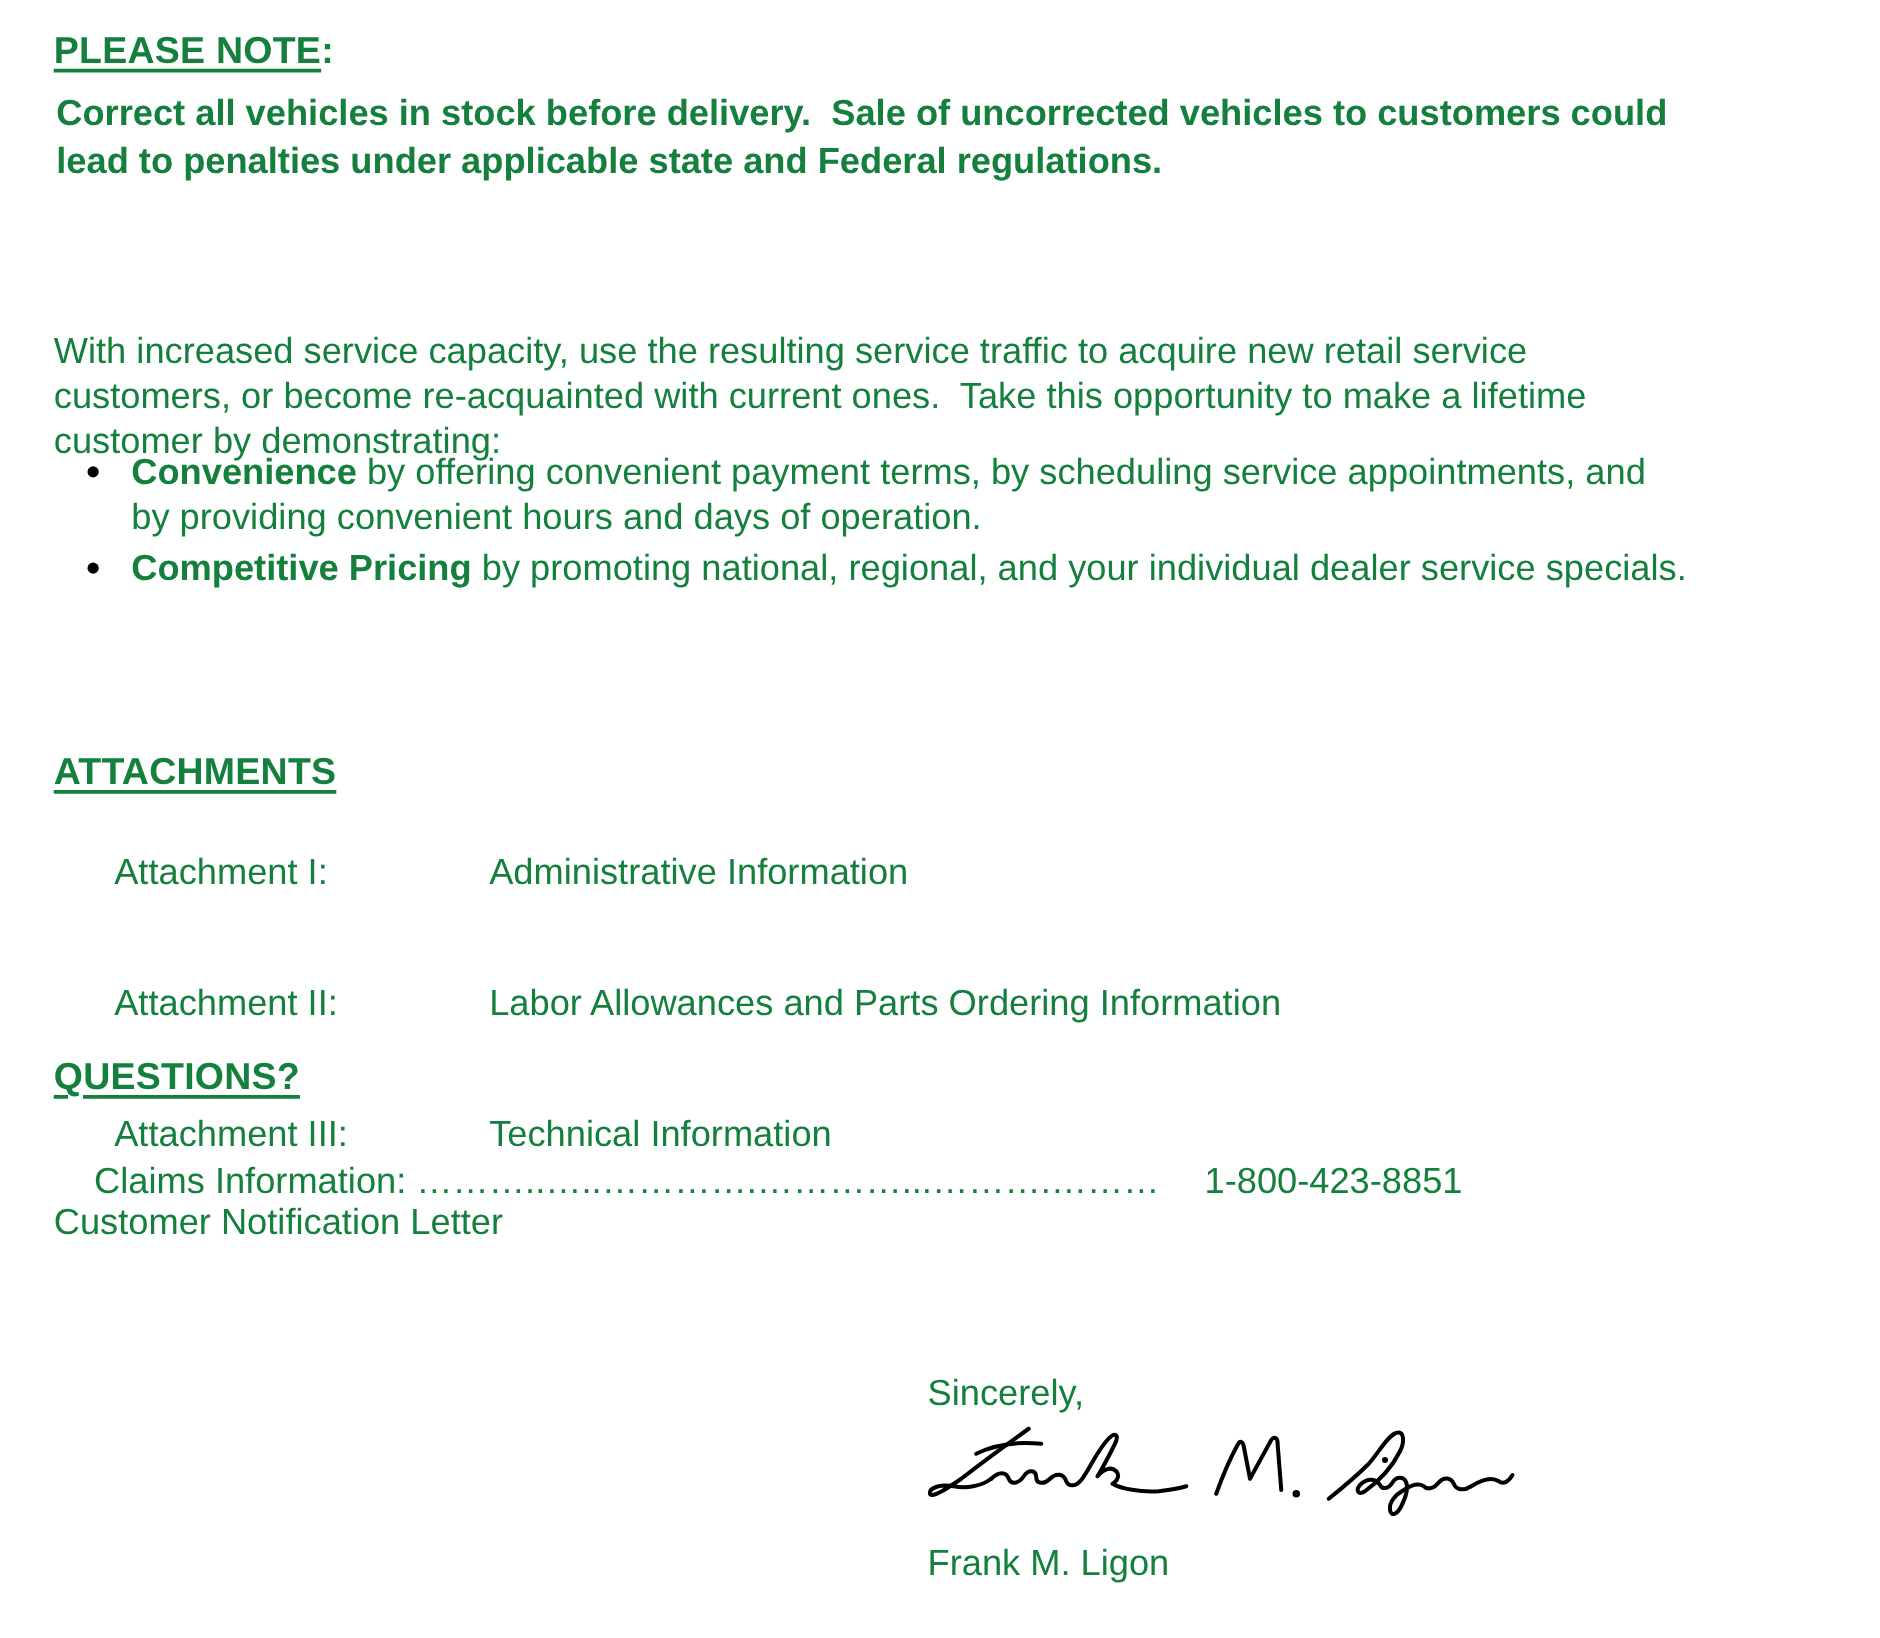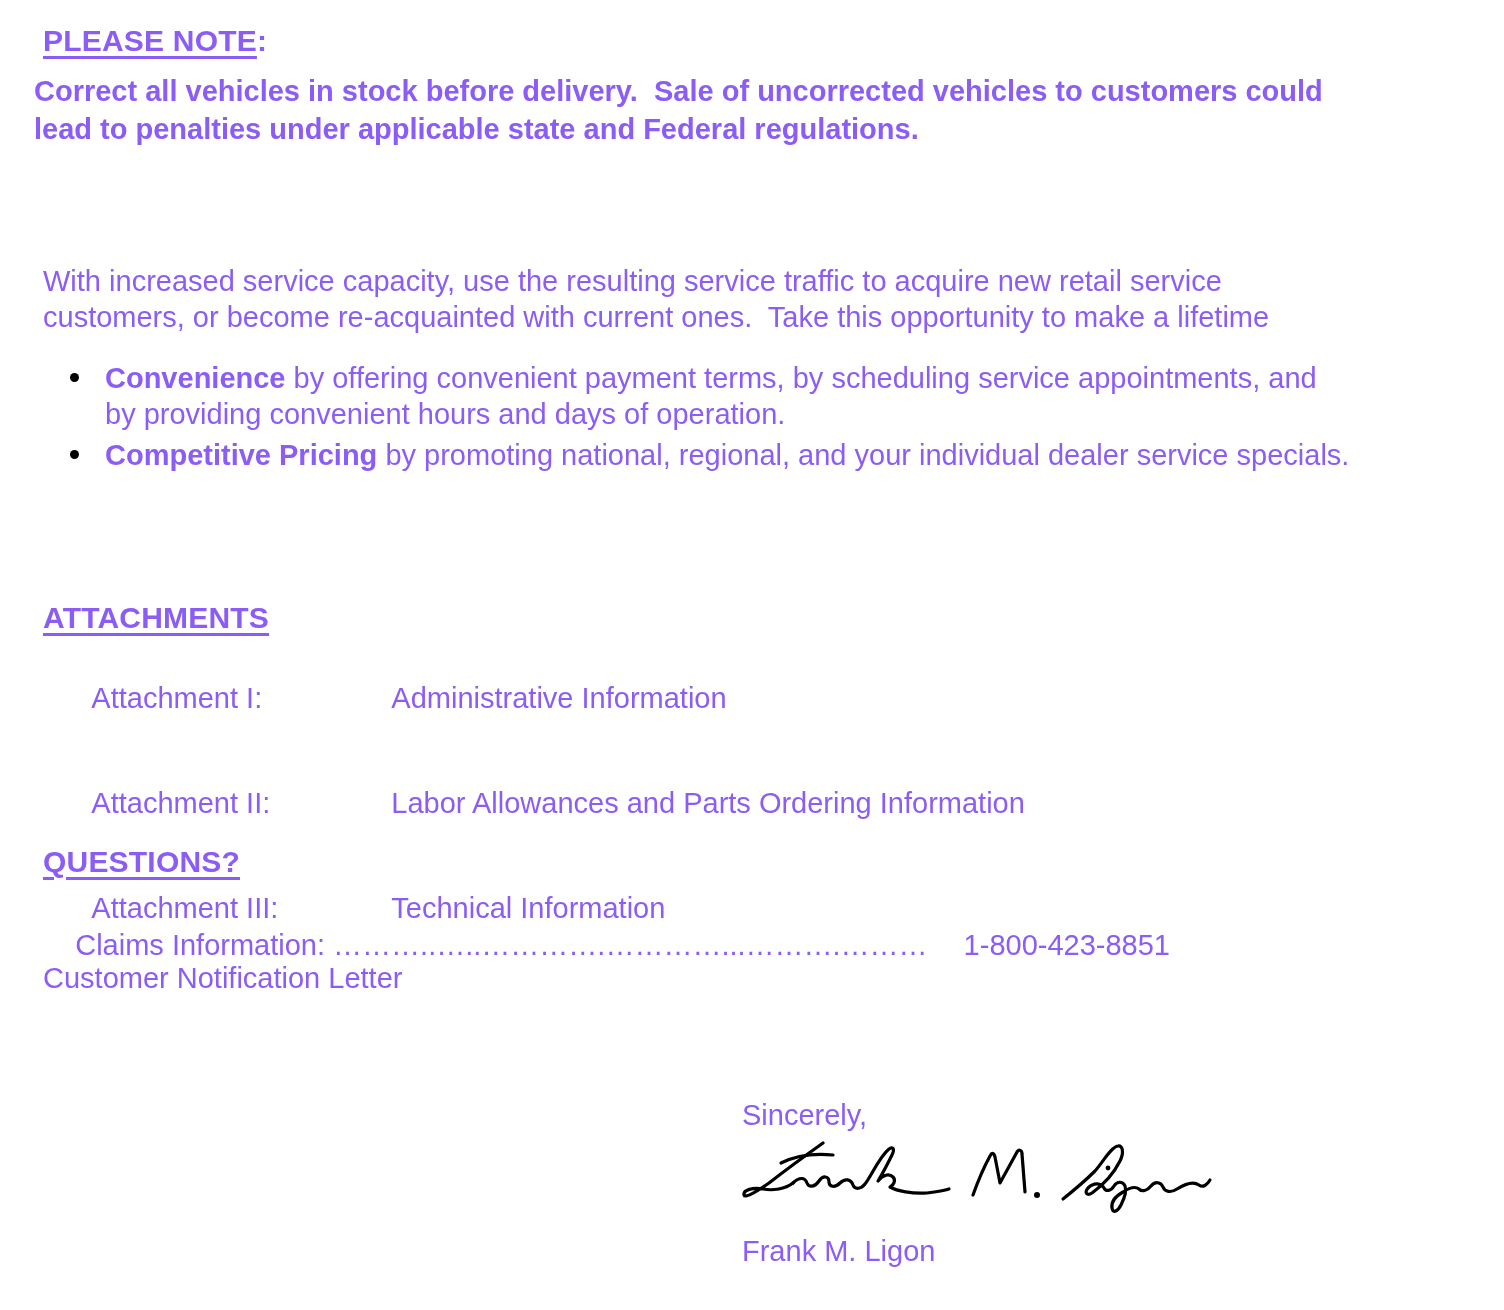--- a/index.html
+++ b/index.html
@@ -1,21 +1,21 @@
 <!DOCTYPE html>
 <html><head>
 <meta charset="utf-8">
 <style>
   html,body{margin:0;padding:0;background:#ffffff;}
   .page{
     position:relative;
     width:1504px;
     height:1310px;
     background:#ffffff;
-    color:#8b5cf6;
+    color:#15803d;
     font-family:"Liberation Sans", sans-serif;
     overflow:hidden;
   }
   .abs{position:absolute;}
   .line{white-space:pre;}
   .heading{
     font-size:30px;
     font-weight:bold;
     letter-spacing:0.2px;
   }
@@ -84,28 +84,29 @@
   }
 </style>
 </head>
 <body>
 
 <div class="page">
 
   <div class="abs heading" style="top:24px;left:43px;">
     <span class="u">PLEASE NOTE</span><span>:</span>
   </div>
-  <div class="abs note-body" style="top:72px;left:34px;">
+  <div class="abs note-body" style="top:72px;left:45px;">
     <div class="line">Correct all vehicles in stock before delivery.  Sale of uncorrected vehicles to customers could</div>
     <div class="line">lead to penalties under applicable state and Federal regulations.</div>
   </div>
 
   <div class="abs body-text" style="top:263px;left:43px;">
     <div class="line">With increased service capacity, use the resulting service traffic to acquire new retail service</div>
     <div class="line">customers, or become re-acquainted with current ones.  Take this opportunity to make a lifetime</div>
+    <div class="line">customer by demonstrating:</div>
   </div>
 
   <ul class="abs bullets" style="top:360px;left:43px;">
     <li>
       <div class="line"><span class="b">Convenience</span><span> by offering convenient payment terms, by scheduling service appointments, and</span></div>
       <div class="line">by providing convenient hours and days of operation.</div>
     </li>
     <li>
       <div class="line"><span class="b">Competitive Pricing</span><span> by promoting national, regional, and your individual dealer service specials.</span></div>
     </li>

